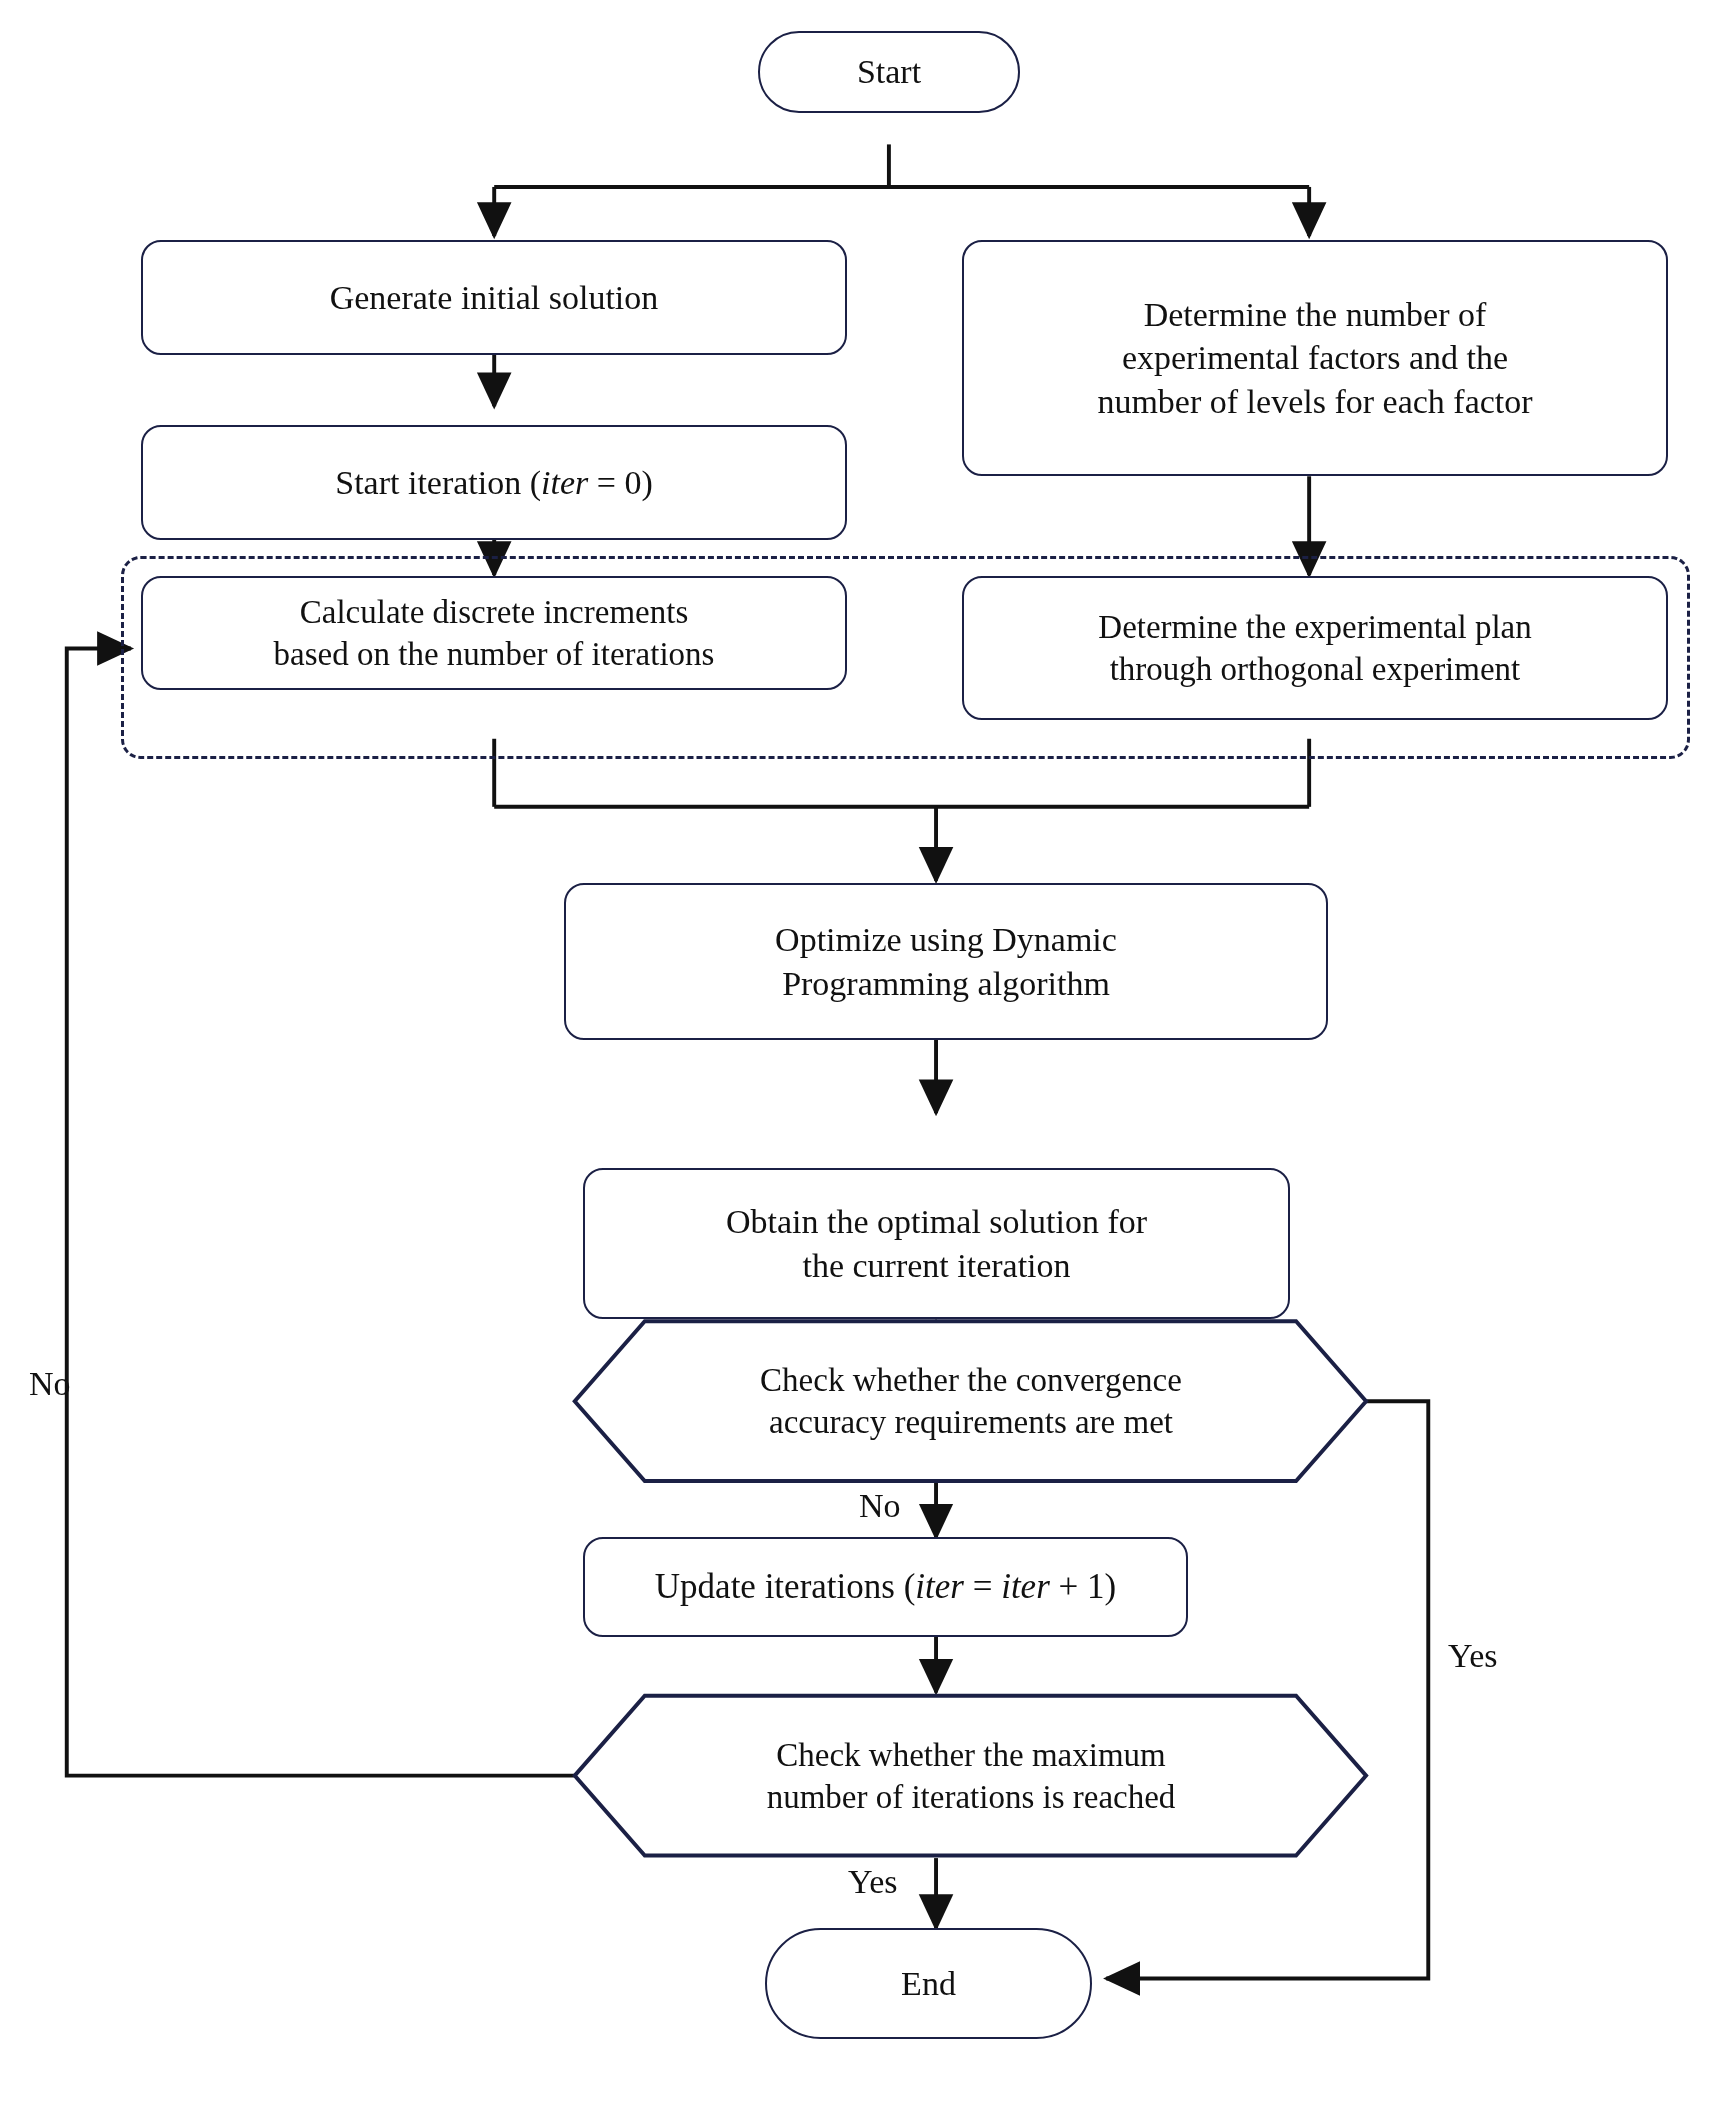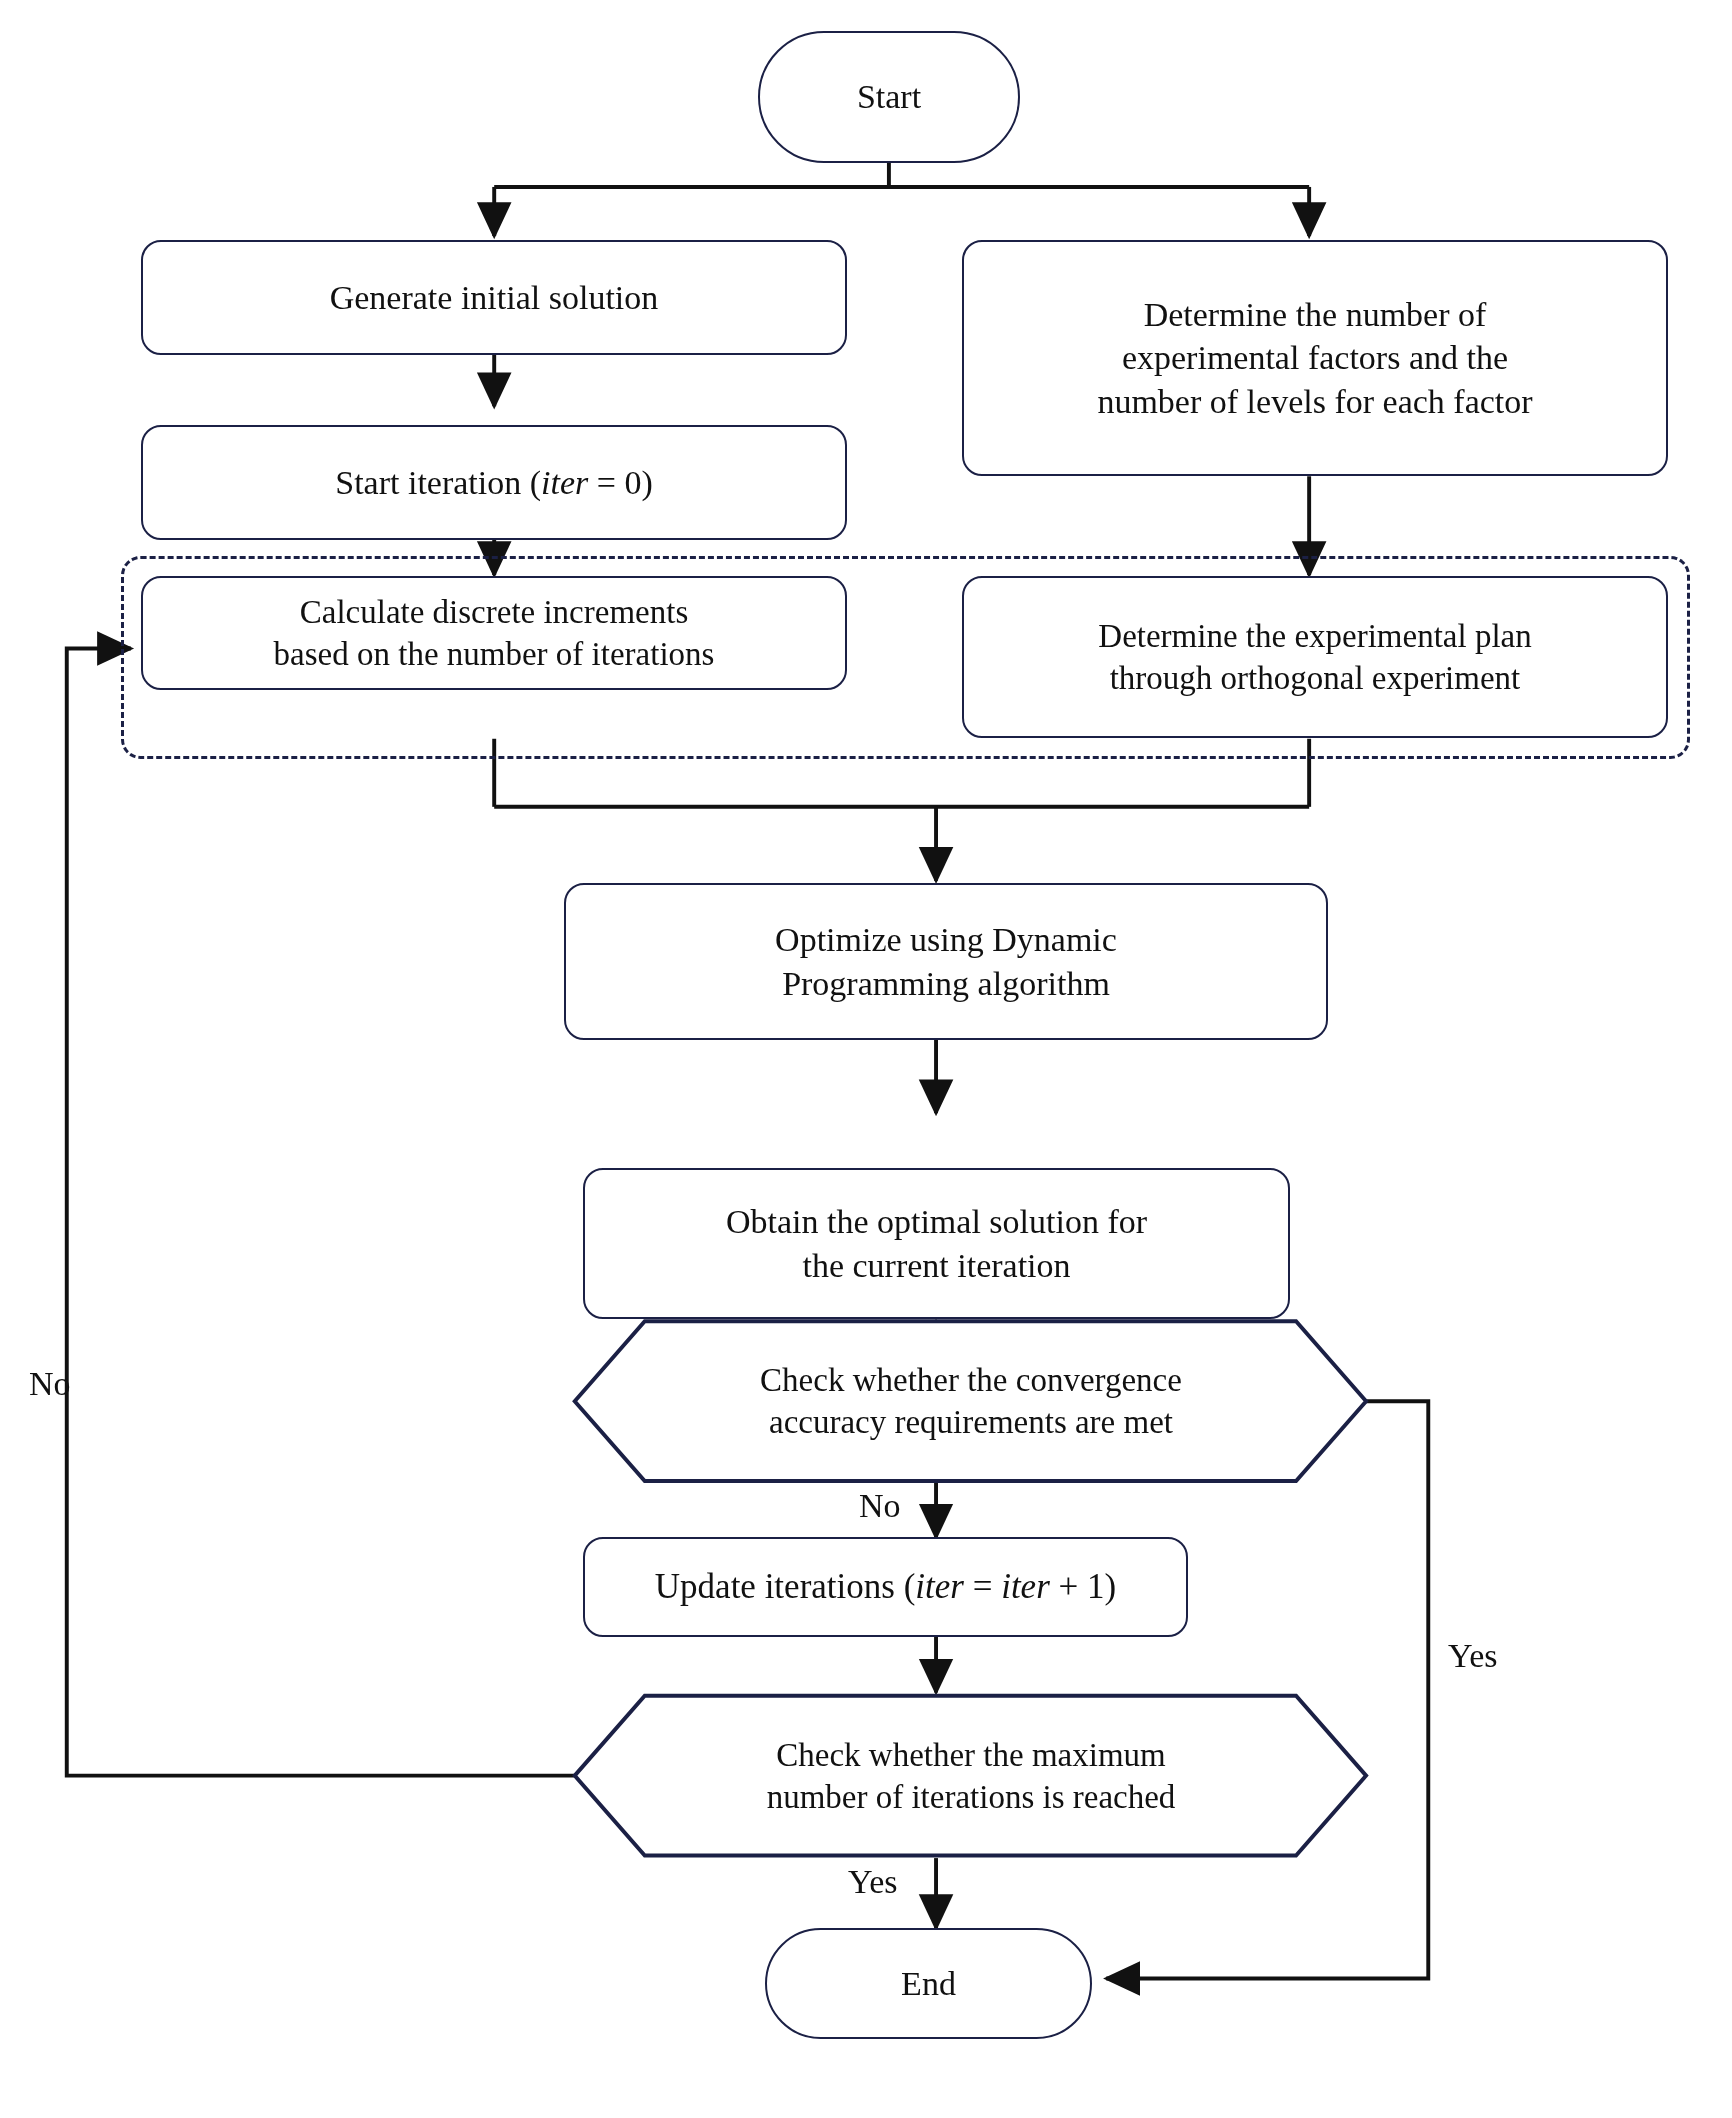--- a/index.html
+++ b/index.html
@@ -121,21 +121,21 @@
       <path d="M880,2712 L102,2712 L102,990 L200,990" marker-end="url(#arrowhead)"></path>
 
       <path d="M985,2018 L1980,2018 L2087,2140 L1980,2262 L985,2262 L878,2140 Z" stroke="#1b2045" stroke-width="6" fill="#ffffff"></path>
 
       <path d="M985,2590 L1980,2590 L2087,2712 L1980,2834 L985,2834 L878,2712 Z" stroke="#1b2045" stroke-width="6" fill="#ffffff"></path>
     </g>
   </svg>
 
   <div class="dashed-group" style="left:121px; top:556px; width:1569px; height:203px;"></div>
 
-  <div class="node terminator" style="left:758px; top:31px; width:262px; height:132px; font-size:34px;">
+  <div class="node terminator" style="left:758px; top:31px; width:262px; height:82px; font-size:34px;">
     <span class="node-label">Start</span>
   </div>
 
   <div class="node process" style="left:141px; top:240px; width:706px; height:115px; font-size:34px;">
     <span class="node-label">Generate initial solution</span>
   </div>
 
   <div class="node process" style="left:141px; top:410px; width:706px; height:115px; font-size:34px;margin-top:15px;">
     <span class="node-label"><span>Start iteration (</span><i>iter</i><span> = 0)</span></span>
   </div>
@@ -144,21 +144,21 @@
     <span class="node-label">Determine the number of
 experimental factors and the
 number of levels for each factor</span>
   </div>
 
   <div class="node process" style="left:141px; top:576px; width:706px; height:114px; font-size:33px;">
     <span class="node-label">Calculate discrete increments
 based on the number of iterations</span>
   </div>
 
-  <div class="node process" style="left:962px; top:576px; width:706px; height:162px; font-size:33px;">
+  <div class="node process" style="left:962px; top:576px; width:706px; height:144px; font-size:33px;">
     <span class="node-label">Determine the experimental plan
 through orthogonal experiment</span>
   </div>
 
   <div class="node process" style="left:564px; top:883px; width:764px; height:157px; font-size:34px;">
     <span class="node-label">Optimize using Dynamic
 Programming algorithm</span>
   </div>
 
   <div class="node process" style="left:583px; top:1168px; width:707px; height:151px; font-size:34px;">

